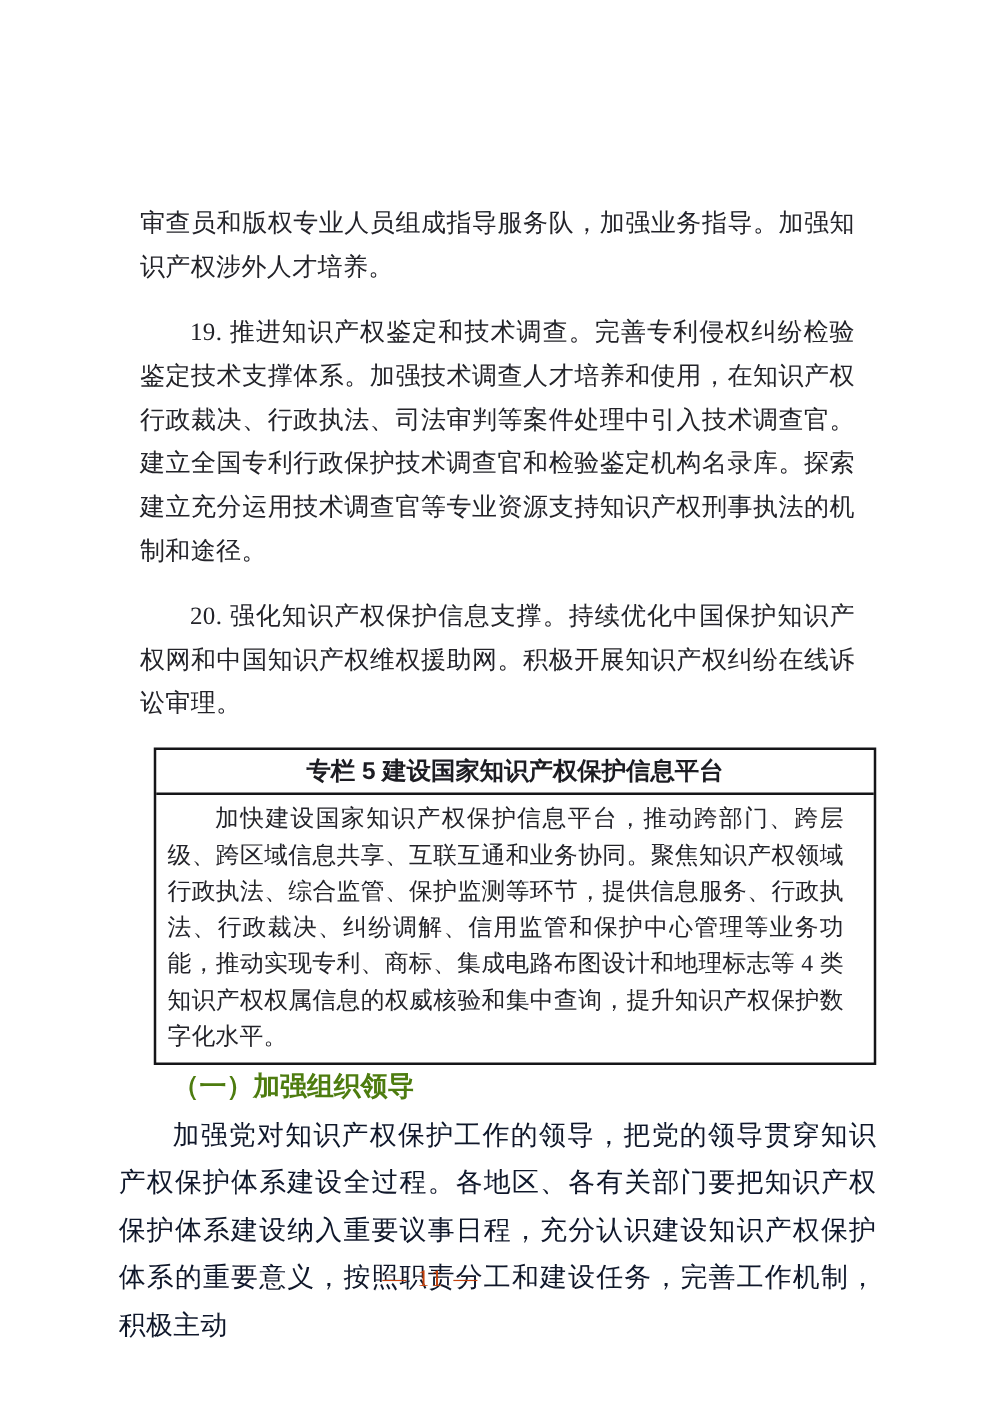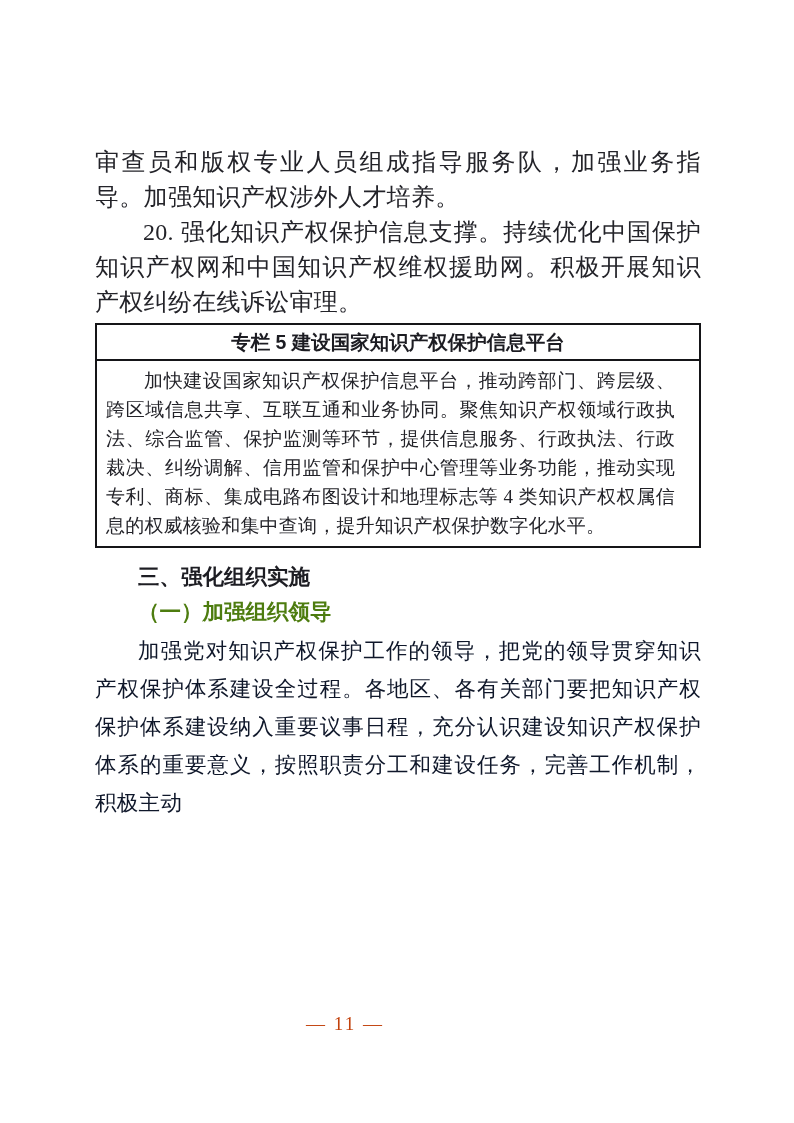--- a/index.html
+++ b/index.html
@@ -23,35 +23,36 @@
     height: 1123px;
     background: #ffffff;
   }
   .content {
     position: absolute;
     left: 95px;
     top: 145px;
     width: 606px;
   }
   .body-para {
-    margin: 0;
-    font-size: 24px;
+    margin: 17px;
+    font-size: 20px;
     line-height: 35px;
     text-align: justify;
     text-justify: inter-character;
     letter-spacing: 0.3px;
     color: #232329;
   }
   .indent2 {
     text-indent: 2em;
   }
   .feature-box {
     margin-top: 3px;
     border: 2px solid #151518;
     background: #ffffff;
+    margin-left: 28px;
   }
   .feature-box-title {
     margin: 0;
     padding: 6px 4px;
     border-bottom: 2px solid #151518;
     text-align: center;
     font-family: "Liberation Sans", "DejaVu Sans", sans-serif;
     font-weight: 700;
     font-size: 19.5px;
     line-height: 22px;
@@ -109,29 +110,29 @@
   }
 </style>
 </head>
 <body>
 
 <div class="page">
   <div class="content">
 
     <p class="body-para">审查员和版权专业人员组成指导服务队，加强业务指导。加强知识产权涉外人才培养。</p>
 
+    <p class="body-para indent2">19. 推进知识产权鉴定和技术调查。完善专利侵权纠纷检验鉴定技术支撑体系。加强技术调查人才培养和使用，在知识产权行政裁决、行政执法、司法审判等案件处理中引入技术调查官。建立全国专利行政保护技术调查官和检验鉴定机构名录库。探索建立充分运用技术调查官等专业资源支持知识产权刑事执法的机制和途径。</p>
 
     <p class="body-para indent2">20. 强化知识产权保护信息支撑。持续优化中国保护知识产权网和中国知识产权维权援助网。积极开展知识产权纠纷在线诉讼审理。</p>
 
     <div class="feature-box">
       <p class="feature-box-title">专栏 5  建设国家知识产权保护信息平台</p>
       <p class="feature-box-body">加快建设国家知识产权保护信息平台，推动跨部门、跨层级、跨区域信息共享、互联互通和业务协同。聚焦知识产权领域行政执法、综合监管、保护监测等环节，提供信息服务、行政执法、行政裁决、纠纷调解、信用监管和保护中心管理等业务功能，推动实现专利、商标、集成电路布图设计和地理标志等 4 类知识产权权属信息的权威核验和集中查询，提升知识产权保护数字化水平。</p>
     </div>
 
-    <h2 class="section-heading">三、强化组织实施</h2>
 
     <h3 class="sub-heading">（一）加强组织领导</h3>
 
     <p class="closing-para">加强党对知识产权保护工作的领导，把党的领导贯穿知识产权保护体系建设全过程。各地区、各有关部门要把知识产权保护体系建设纳入重要议事日程，充分认识建设知识产权保护体系的重要意义，按照职责分工和建设任务，完善工作机制，积极主动</p>
 
   </div>
 
   <div class="page-number">— 11 —</div>
 </div>
 

